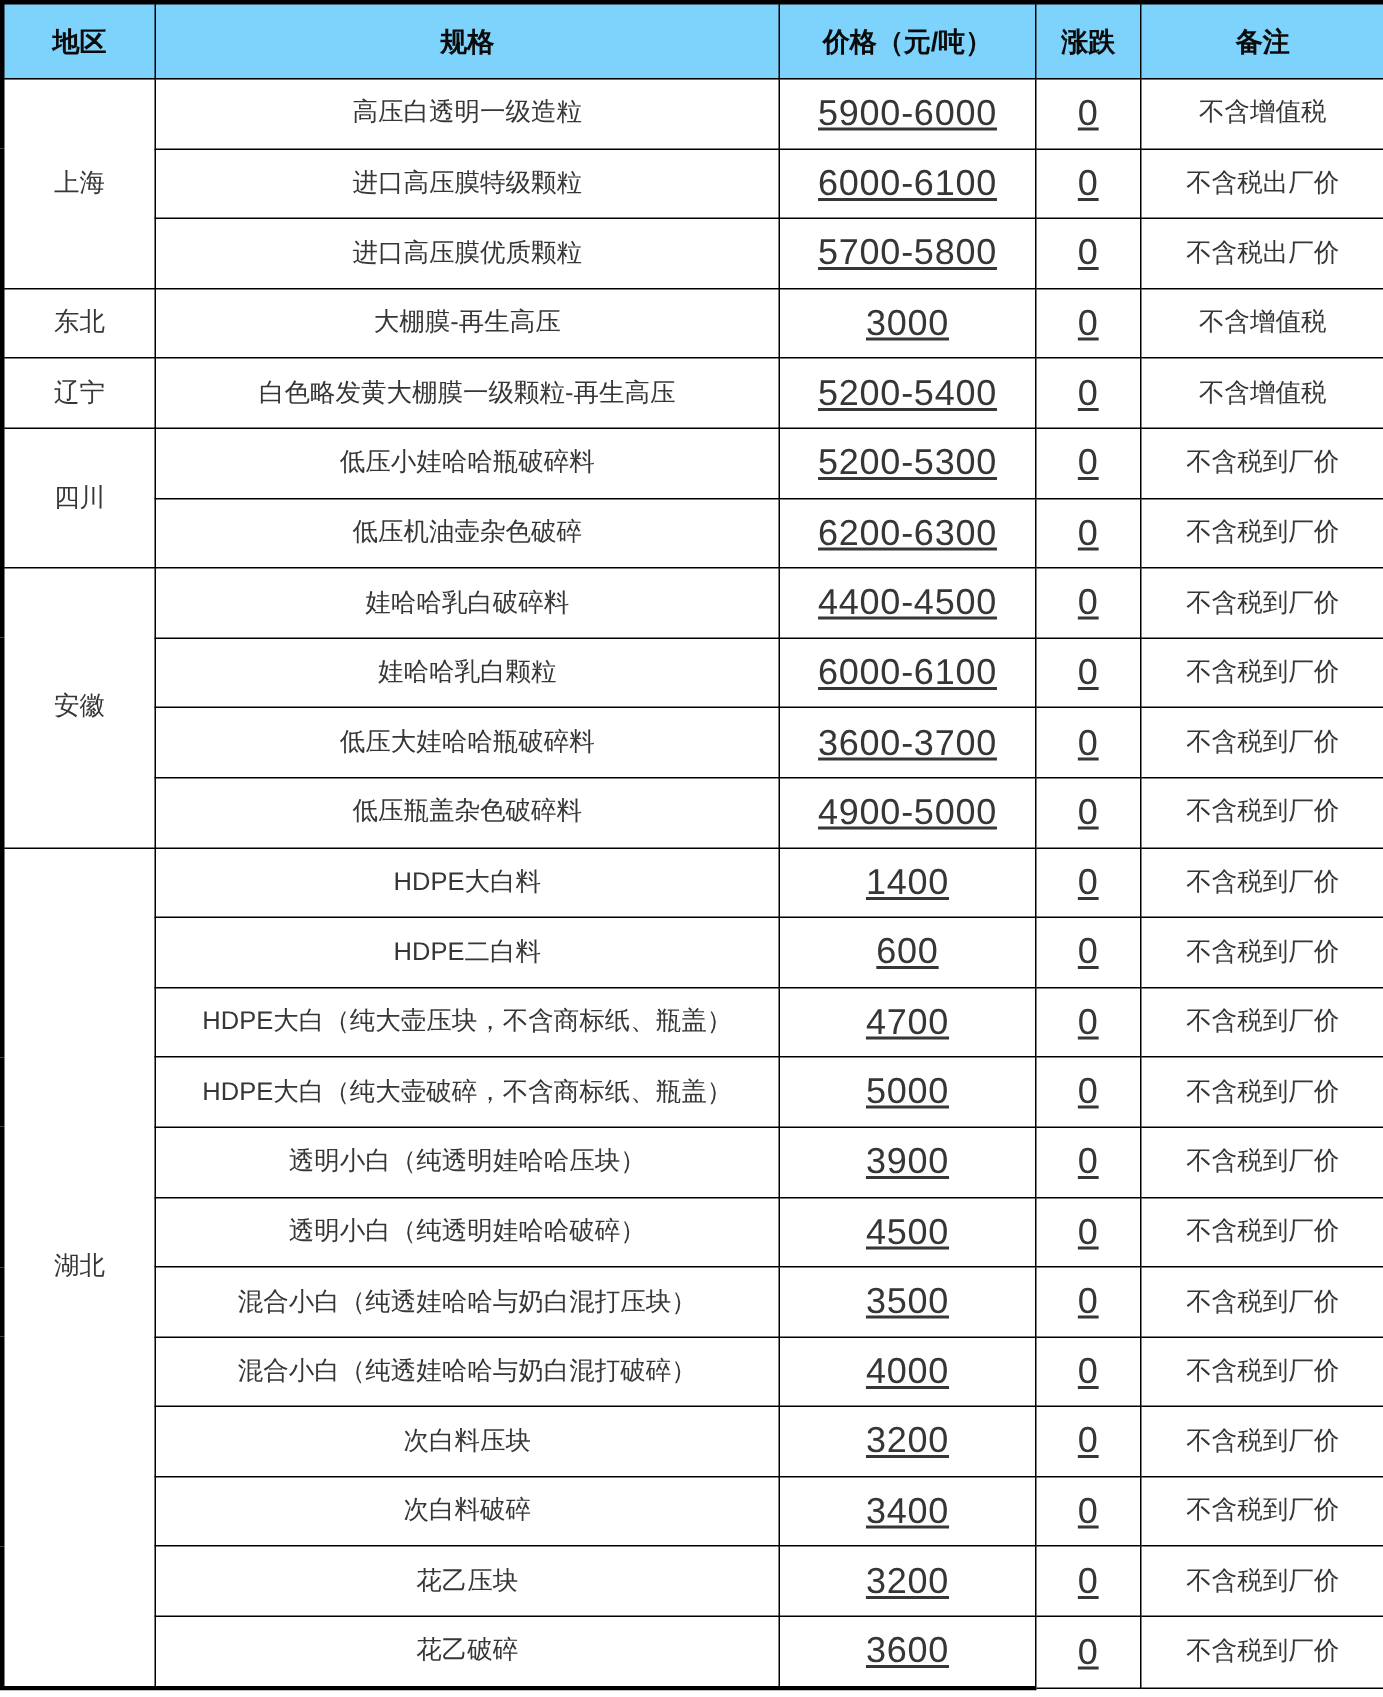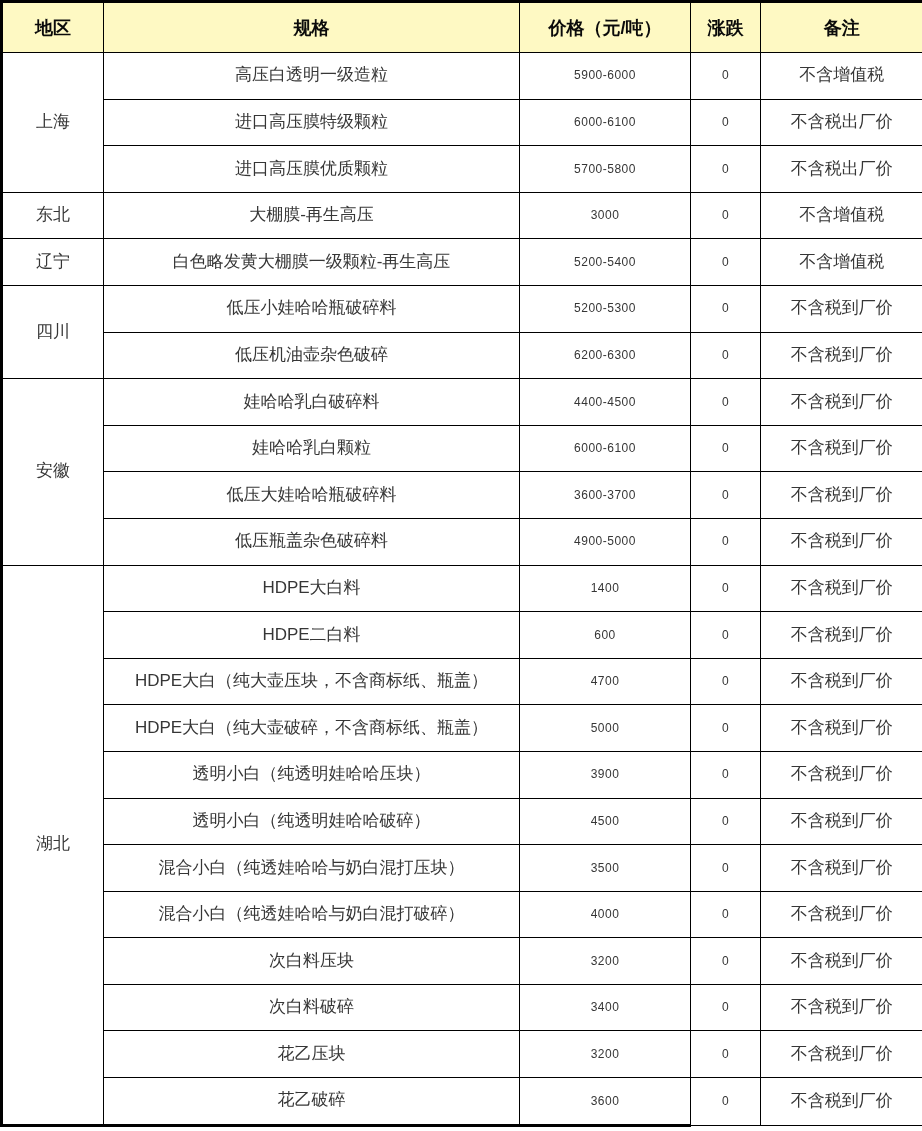--- a/index.html
+++ b/index.html
@@ -7,21 +7,21 @@
   table.price-table {
     border-collapse: collapse;
     table-layout: fixed;
     width: 922px;
     border-top: 3px solid #000;
     border-left: 3px solid #000;
     border-right: 2px solid #000;
     border-bottom: 1px solid #000;
   }
   .price-table th {
-    background: #fef9c3;
+    background: #7dd3fc;
     border: 1px solid #000;
     height: 49px;
     font-size: 18px;
     font-weight: bold;
     color: #0b0b0b;
     text-align: center;
     vertical-align: middle;
     padding: 0 2px;
   }
   .price-table td {
@@ -29,21 +29,21 @@
     height: 45.6px;
     font-size: 17px;
     color: #363636;
     text-align: center;
     vertical-align: middle;
     padding: 0 5px;
     line-height: 1.22;
     overflow: hidden;
   }
   .price-table td.region { font-size: 17px; text-align: center; }
-  .price-table td.price, .price-table td.change { font-size: 12px; letter-spacing: 0.5px; }
+  .price-table td.price, .price-table td.change { font-size: 24px; letter-spacing: 0.5px; text-decoration: underline; }
   .thick-bottom { border-bottom: 3px solid #000 !important; }
 </style>
 </head>
 <body>
 
 <table class="price-table">
   <colgroup>
     <col style="width:102px">
     <col style="width:416px">
     <col style="width:171px">

